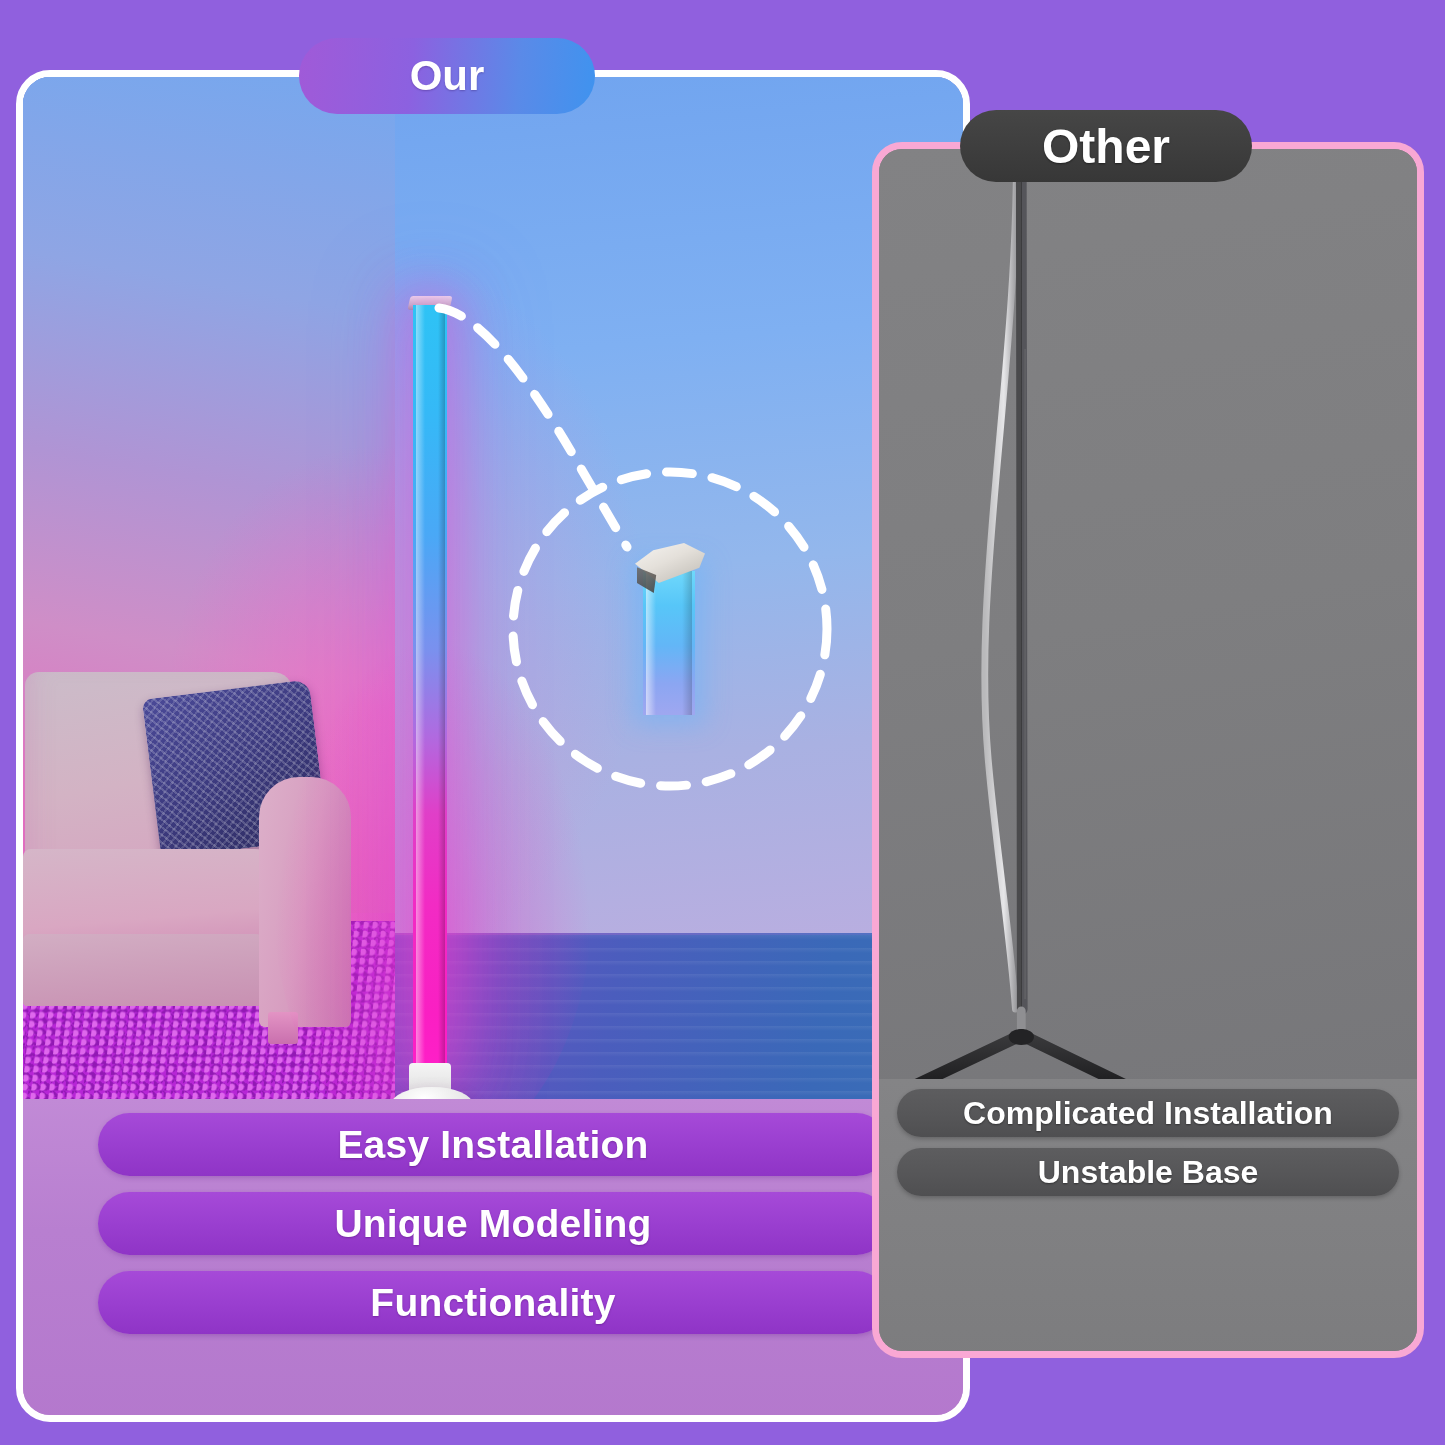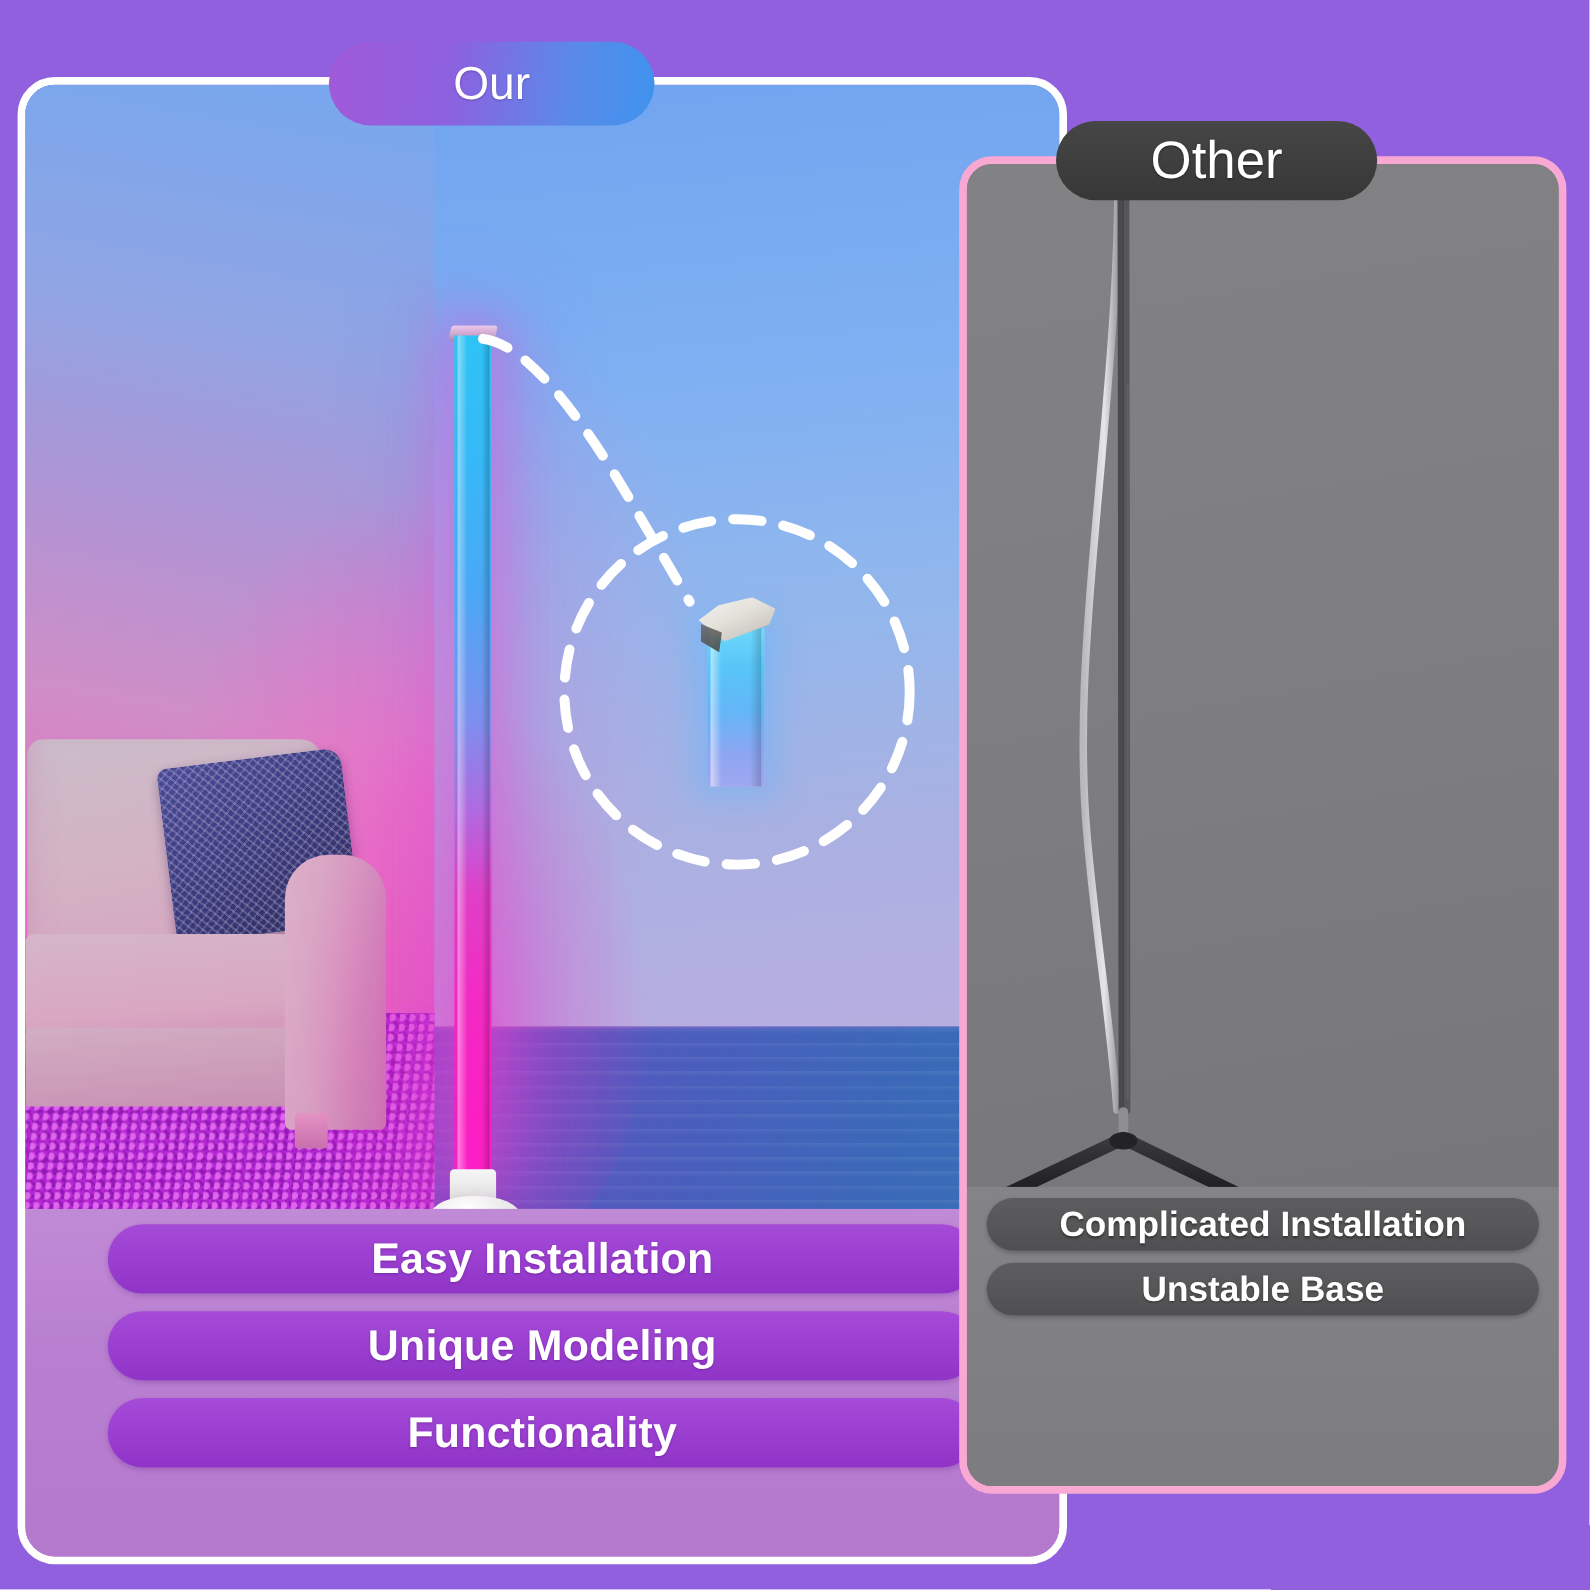--- a/index.html
+++ b/index.html
@@ -391,21 +391,21 @@
     text-shadow: 0 1px 2px rgba(0,0,0,.4);
   }
 
   
   .badge {
     position: absolute;
     display: flex;
     align-items: center;
     justify-content: center;
     color: #ffffff;
-    font-weight: normal;
+    font-weight: bold;
     border-radius: 40px;
     z-index: 20;
   }
   .badge-our {
     left: 299px;
     top: 38px;
     width: 296px;
     height: 76px;
     font-size: 42px;
     background: linear-gradient(95deg, #a05ad8 0%, #8c61e0 38%, #5a8ae8 74%, #3f93ef 100%);

